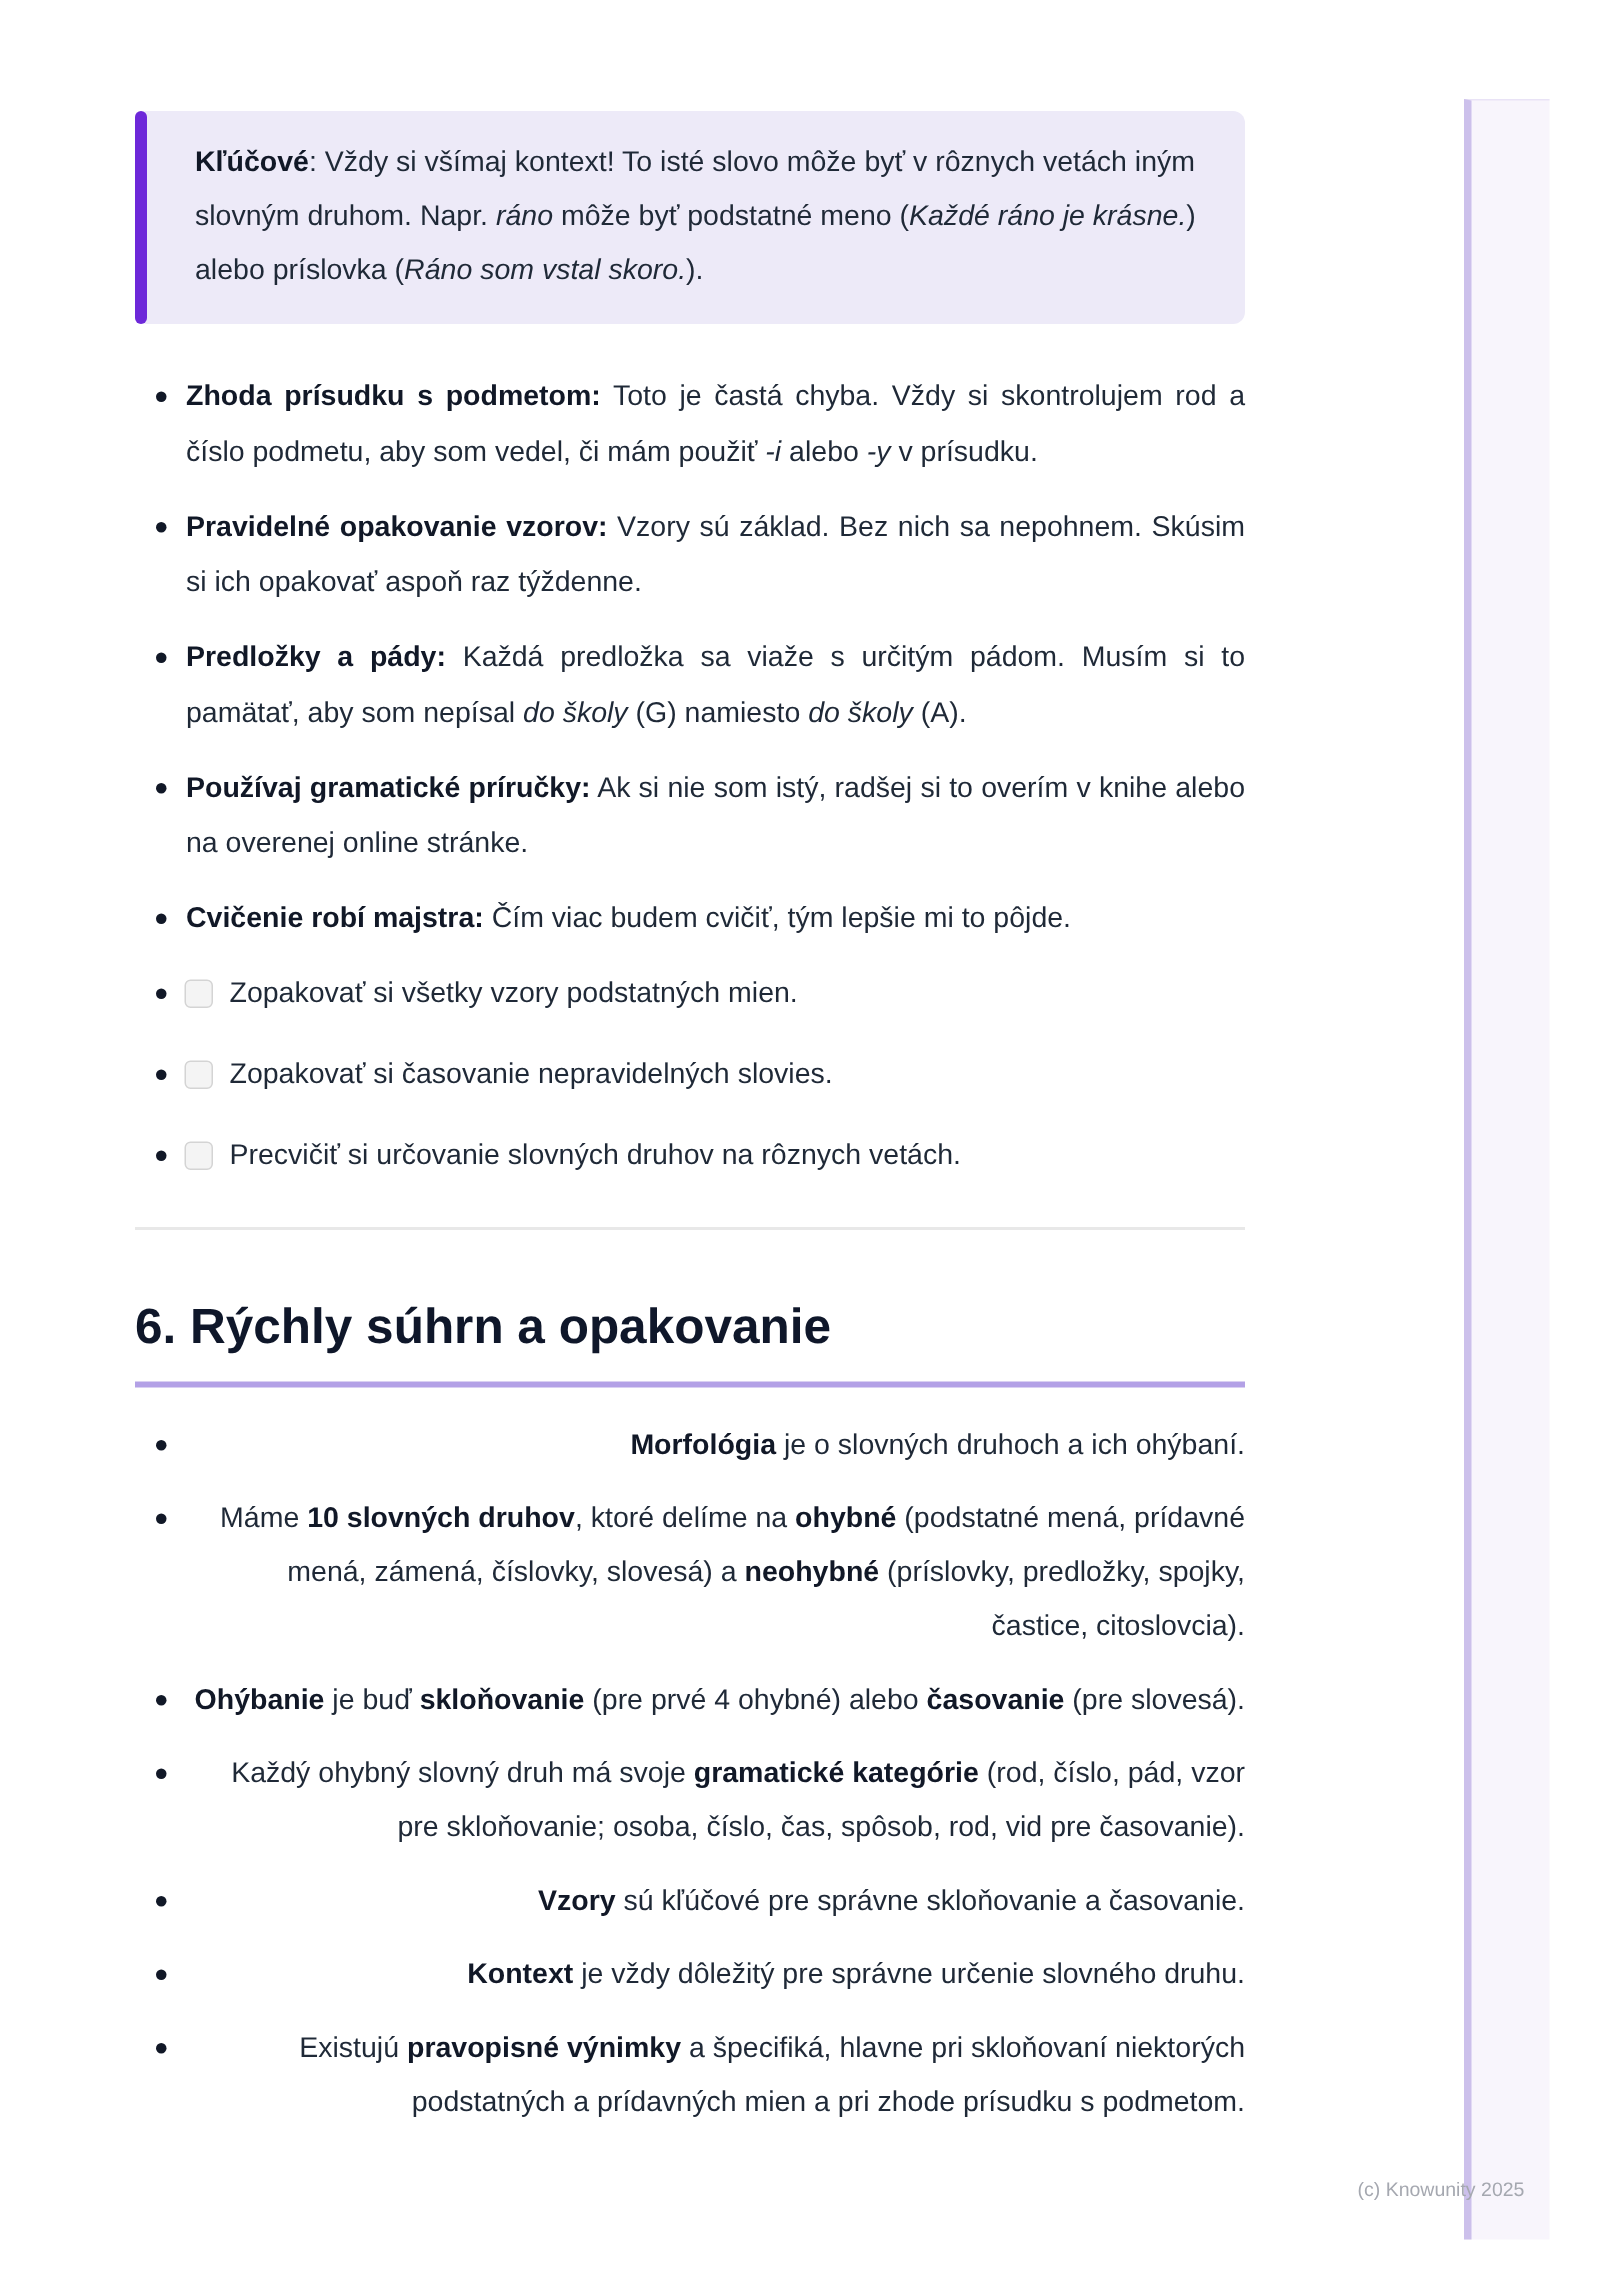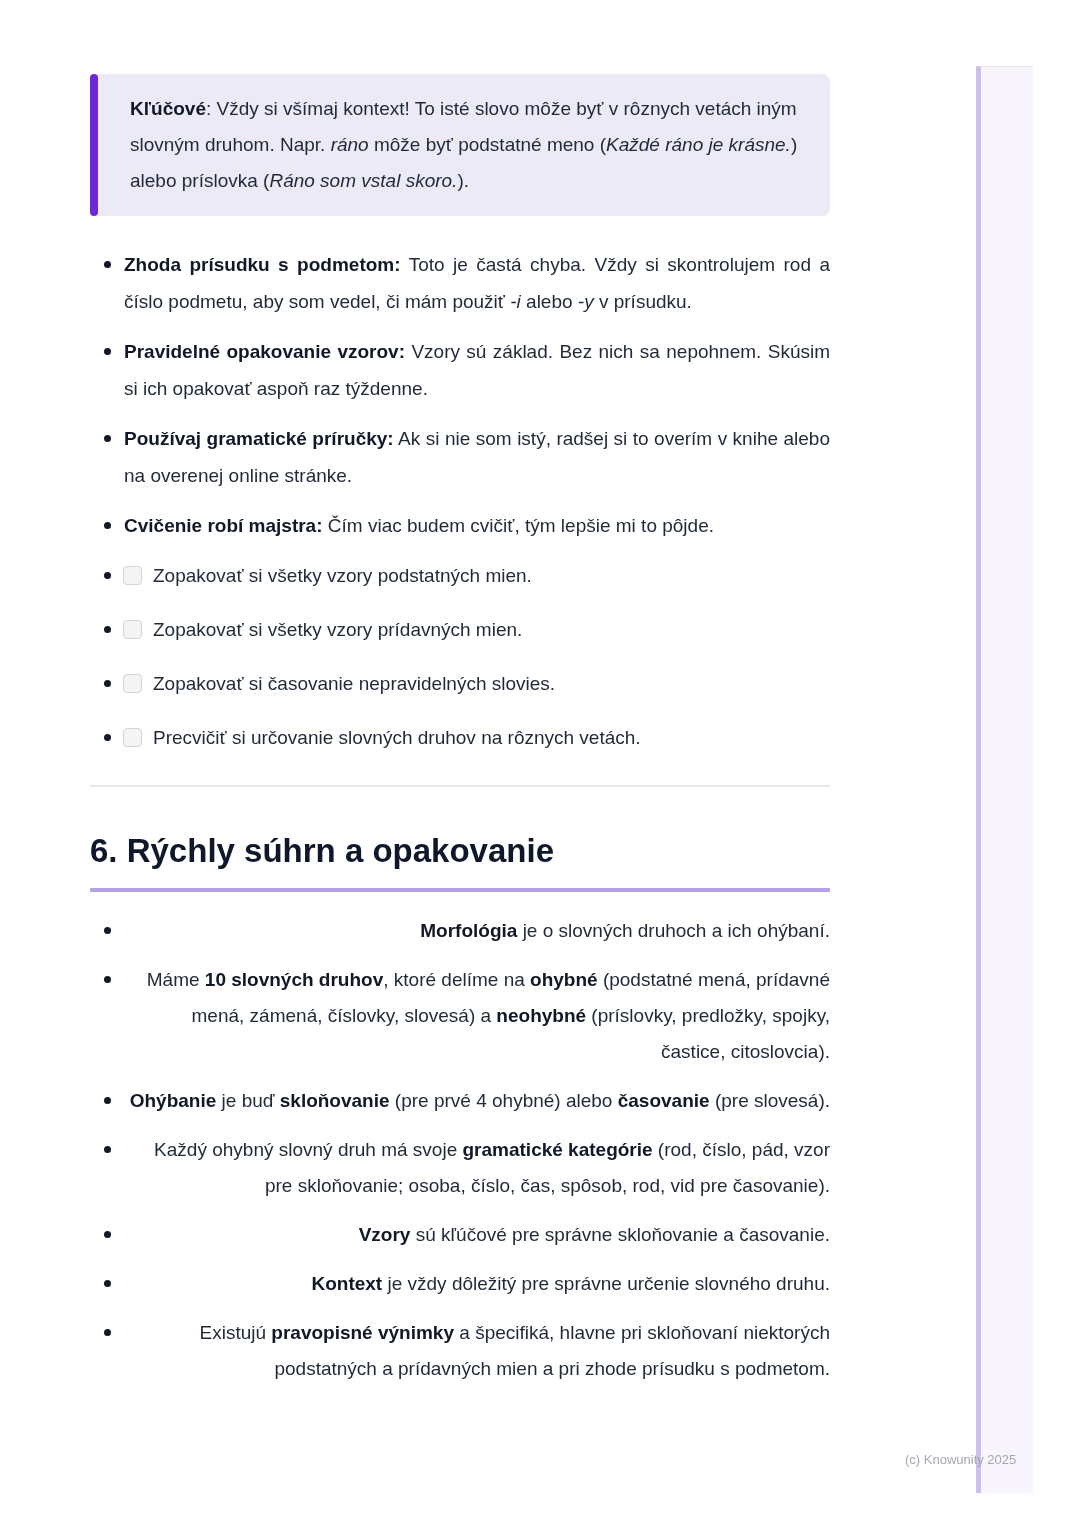--- a/index.html
+++ b/index.html
@@ -120,44 +120,43 @@
   <li>
     <span class="dot"></span>
     <p class="rich"><span class="b">Zhoda prísudku s podmetom:</span><span> Toto je častá chyba. Vždy si skontrolujem rod a číslo podmetu, aby som vedel, či mám použiť </span><span class="i">-i</span><span> alebo </span><span class="i">-y</span><span> v prísudku.</span></p>
   </li>
 
   <li>
     <span class="dot"></span>
     <p class="rich"><span class="b">Pravidelné opakovanie vzorov:</span><span> Vzory sú základ. Bez nich sa nepohnem. Skúsim si ich opakovať aspoň raz týždenne.</span></p>
   </li>
 
+  <li>
+    <span class="dot"></span>
+    <p class="rich"><span class="b">Predložky a pády:</span><span> Každá predložka sa viaže s určitým pádom. Musím si to pamätať, aby som nepísal </span><span class="i">do školy</span><span> (G) namiesto </span><span class="i">do školy</span><span> (A).</span></p>
+  </li>
 
   <li>
     <span class="dot"></span>
     <p class="rich"><span class="b">Používaj gramatické príručky:</span><span> Ak si nie som istý, radšej si to overím v knihe alebo na overenej online stránke.</span></p>
   </li>
 
   <li>
     <span class="dot"></span>
     <p class="rich"><span class="b">Cvičenie robí majstra:</span><span> Čím viac budem cvičiť, tým lepšie mi to pôjde.</span></p>
   </li>
 </ul>
 
     <ul class="checklist">
   <li>
     <span class="dot"></span>
     <span class="checkbox"></span>
     <span class="check-label">Zopakovať si všetky vzory podstatných mien.</span>
   </li>
 
-  <li>
-    <span class="dot"></span>
-    <span class="checkbox"></span>
-    <span class="check-label">Zopakovať si všetky vzory prídavných mien.</span>
-  </li>
 
   <li>
     <span class="dot"></span>
     <span class="checkbox"></span>
     <span class="check-label">Zopakovať si časovanie nepravidelných slovies.</span>
   </li>
 
   <li>
     <span class="dot"></span>
     <span class="checkbox"></span>

